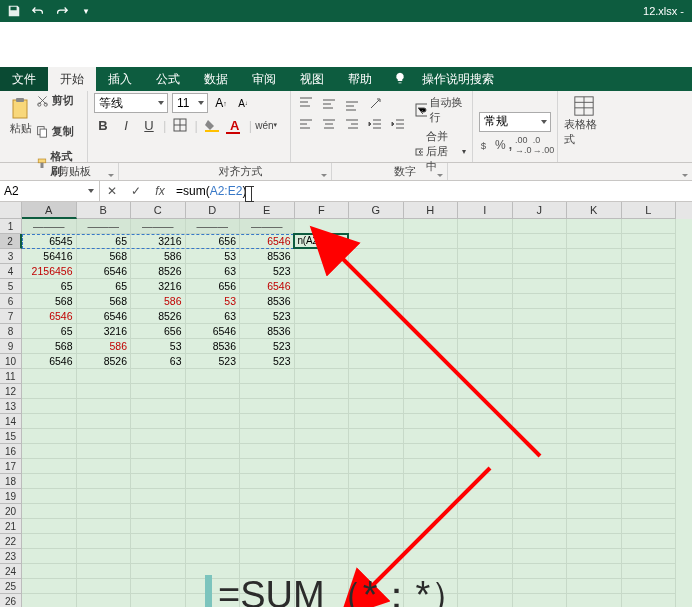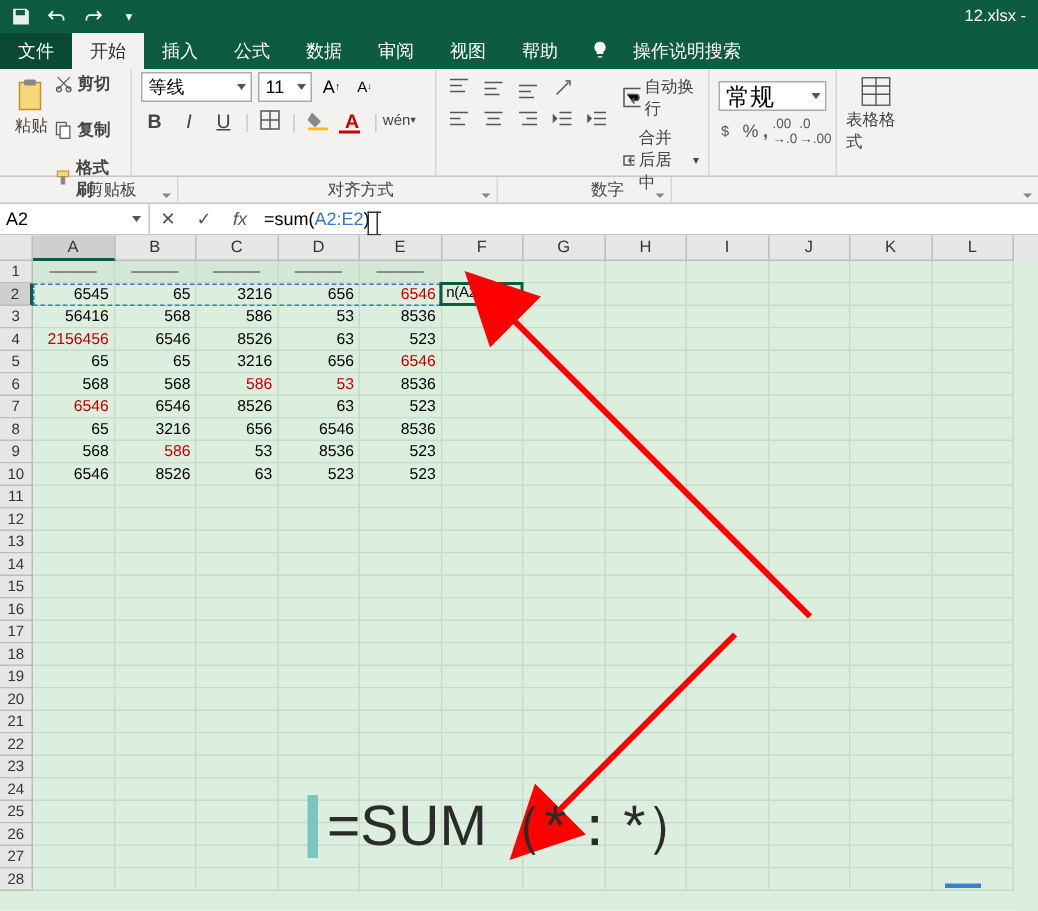--- a/index.html
+++ b/index.html
@@ -3,21 +3,21 @@
 <meta charset="utf-8">
 <style>
 * { box-sizing: border-box; margin: 0; padding: 0; font-family: "Microsoft YaHei", Arial, sans-serif; }
 body { background: #fff; width: 692px; height: 607px; overflow: hidden; position: relative; }
 
 .titlebar { background: #0d5c3f; height: 22px; display: flex; align-items: center; color: #fff; font-size: 11px; }
 .titlebar .qat { display: flex; gap: 2px; padding: 0 3px; }
 .qat-btn { width: 22px; height: 20px; display: flex; align-items: center; justify-content: center; color: #fff; }
 .titlebar .filename { position: absolute; right: 8px; }
 
-.menubar { background: #0d5c3f; height: 24px; display: flex; align-items: stretch; color: #fff; font-size: 12px; }
+.menubar { background: #0d5c3f; height: 24px; display: flex; align-items: stretch; color: #fff; font-size: 12px; margin-top: 45px; }
 .menubar .tab { padding: 0 12px; display: flex; align-items: center; cursor: pointer; }
 .menubar .tab.file { background: #0a4a33; }
 .menubar .tab.active { background: #f3f2f1; color: #333; }
 .menubar .help { display: flex; align-items: center; padding: 0 10px; gap: 16px; }
 
 .ribbon { background: #f3f2f1; height: 72px; display: flex; border-bottom: 1px solid #c8c6c4; }
 .ribbon-group { border-right: 1px solid #d5d5d5; padding: 2px 6px 0 6px; display: flex; flex-direction: column; position: relative; }
 .ribbon-group-label { background: #f3f2f1; height: 18px; display: flex; border-bottom: 1px solid #c8c6c4; font-size: 11px; color: #444; }
 .rgl-item { border-right: 1px solid #d5d5d5; display: flex; align-items: center; justify-content: center; position: relative; margin-left: 31px; }
 .rgl-item::after { content: ""; position: absolute; right: 4px; bottom: 3px; width: 0; height: 0; border-left: 3px solid transparent; border-right: 3px solid transparent; border-top: 3px solid #888; }
@@ -33,21 +33,21 @@
 .font-row2 { display: flex; align-items: center; gap: 5px; margin-top: 3px; color: #444; font-size: 13px; }
 .btn-icon { width: 18px; height: 18px; display: flex; align-items: center; justify-content: center; }
 
 .align-box { display: flex; flex-direction: column; gap: 3px; padding-top: 2px; }
 .align-row { display: flex; gap: 5px; }
 
 .wrap-col { display: flex; flex-direction: column; font-size: 11px; color: #444; gap: 4px; padding-top: 2px; }
 .wrap-col div { display: flex; align-items: center; gap: 3px; }
 
 .num-col { width: 85px; }
-.num-combo { border: 1px solid #ababab; background: #fff; height: 20px; font-size: 16px; padding: 0 14px 0 4px; position: relative; margin-top: 6px; }
+.num-combo { border: 1px solid #ababab; background: #fff; height: 20px; font-size: 12px; padding: 0 14px 0 4px; position: relative; margin-top: 19px; }
 .num-combo::after { content: ""; position: absolute; right: 3px; top: 7px; border-left: 3px solid transparent; border-right: 3px solid transparent; border-top: 4px solid #555; }
 
 .cond-col { display: flex; flex-direction: column; align-items: center; font-size: 11px; color: #444; width: 40px; padding-top: 2px; }
 
 .namebox-row { background: #fff; height: 21px; border-bottom: 1px solid #c8c6c4; display: flex; align-items: center; font-size: 12px; }
 .namebox { width: 100px; border-right: 1px solid #c8c6c4; padding: 0 4px; height: 100%; display: flex; align-items: center; position: relative; }
 .namebox::after { content: ""; position: absolute; right: 5px; top: 8px; border-left: 3px solid transparent; border-right: 3px solid transparent; border-top: 4px solid #555; }
 .fx-btn { width: 24px; display: flex; align-items: center; justify-content: center; color: #555; font-size: 12px; }
 .formula-bar { flex: 1; padding: 0 4px; position: relative; }
 .formula-bar .ref { color: #3878c7; }

